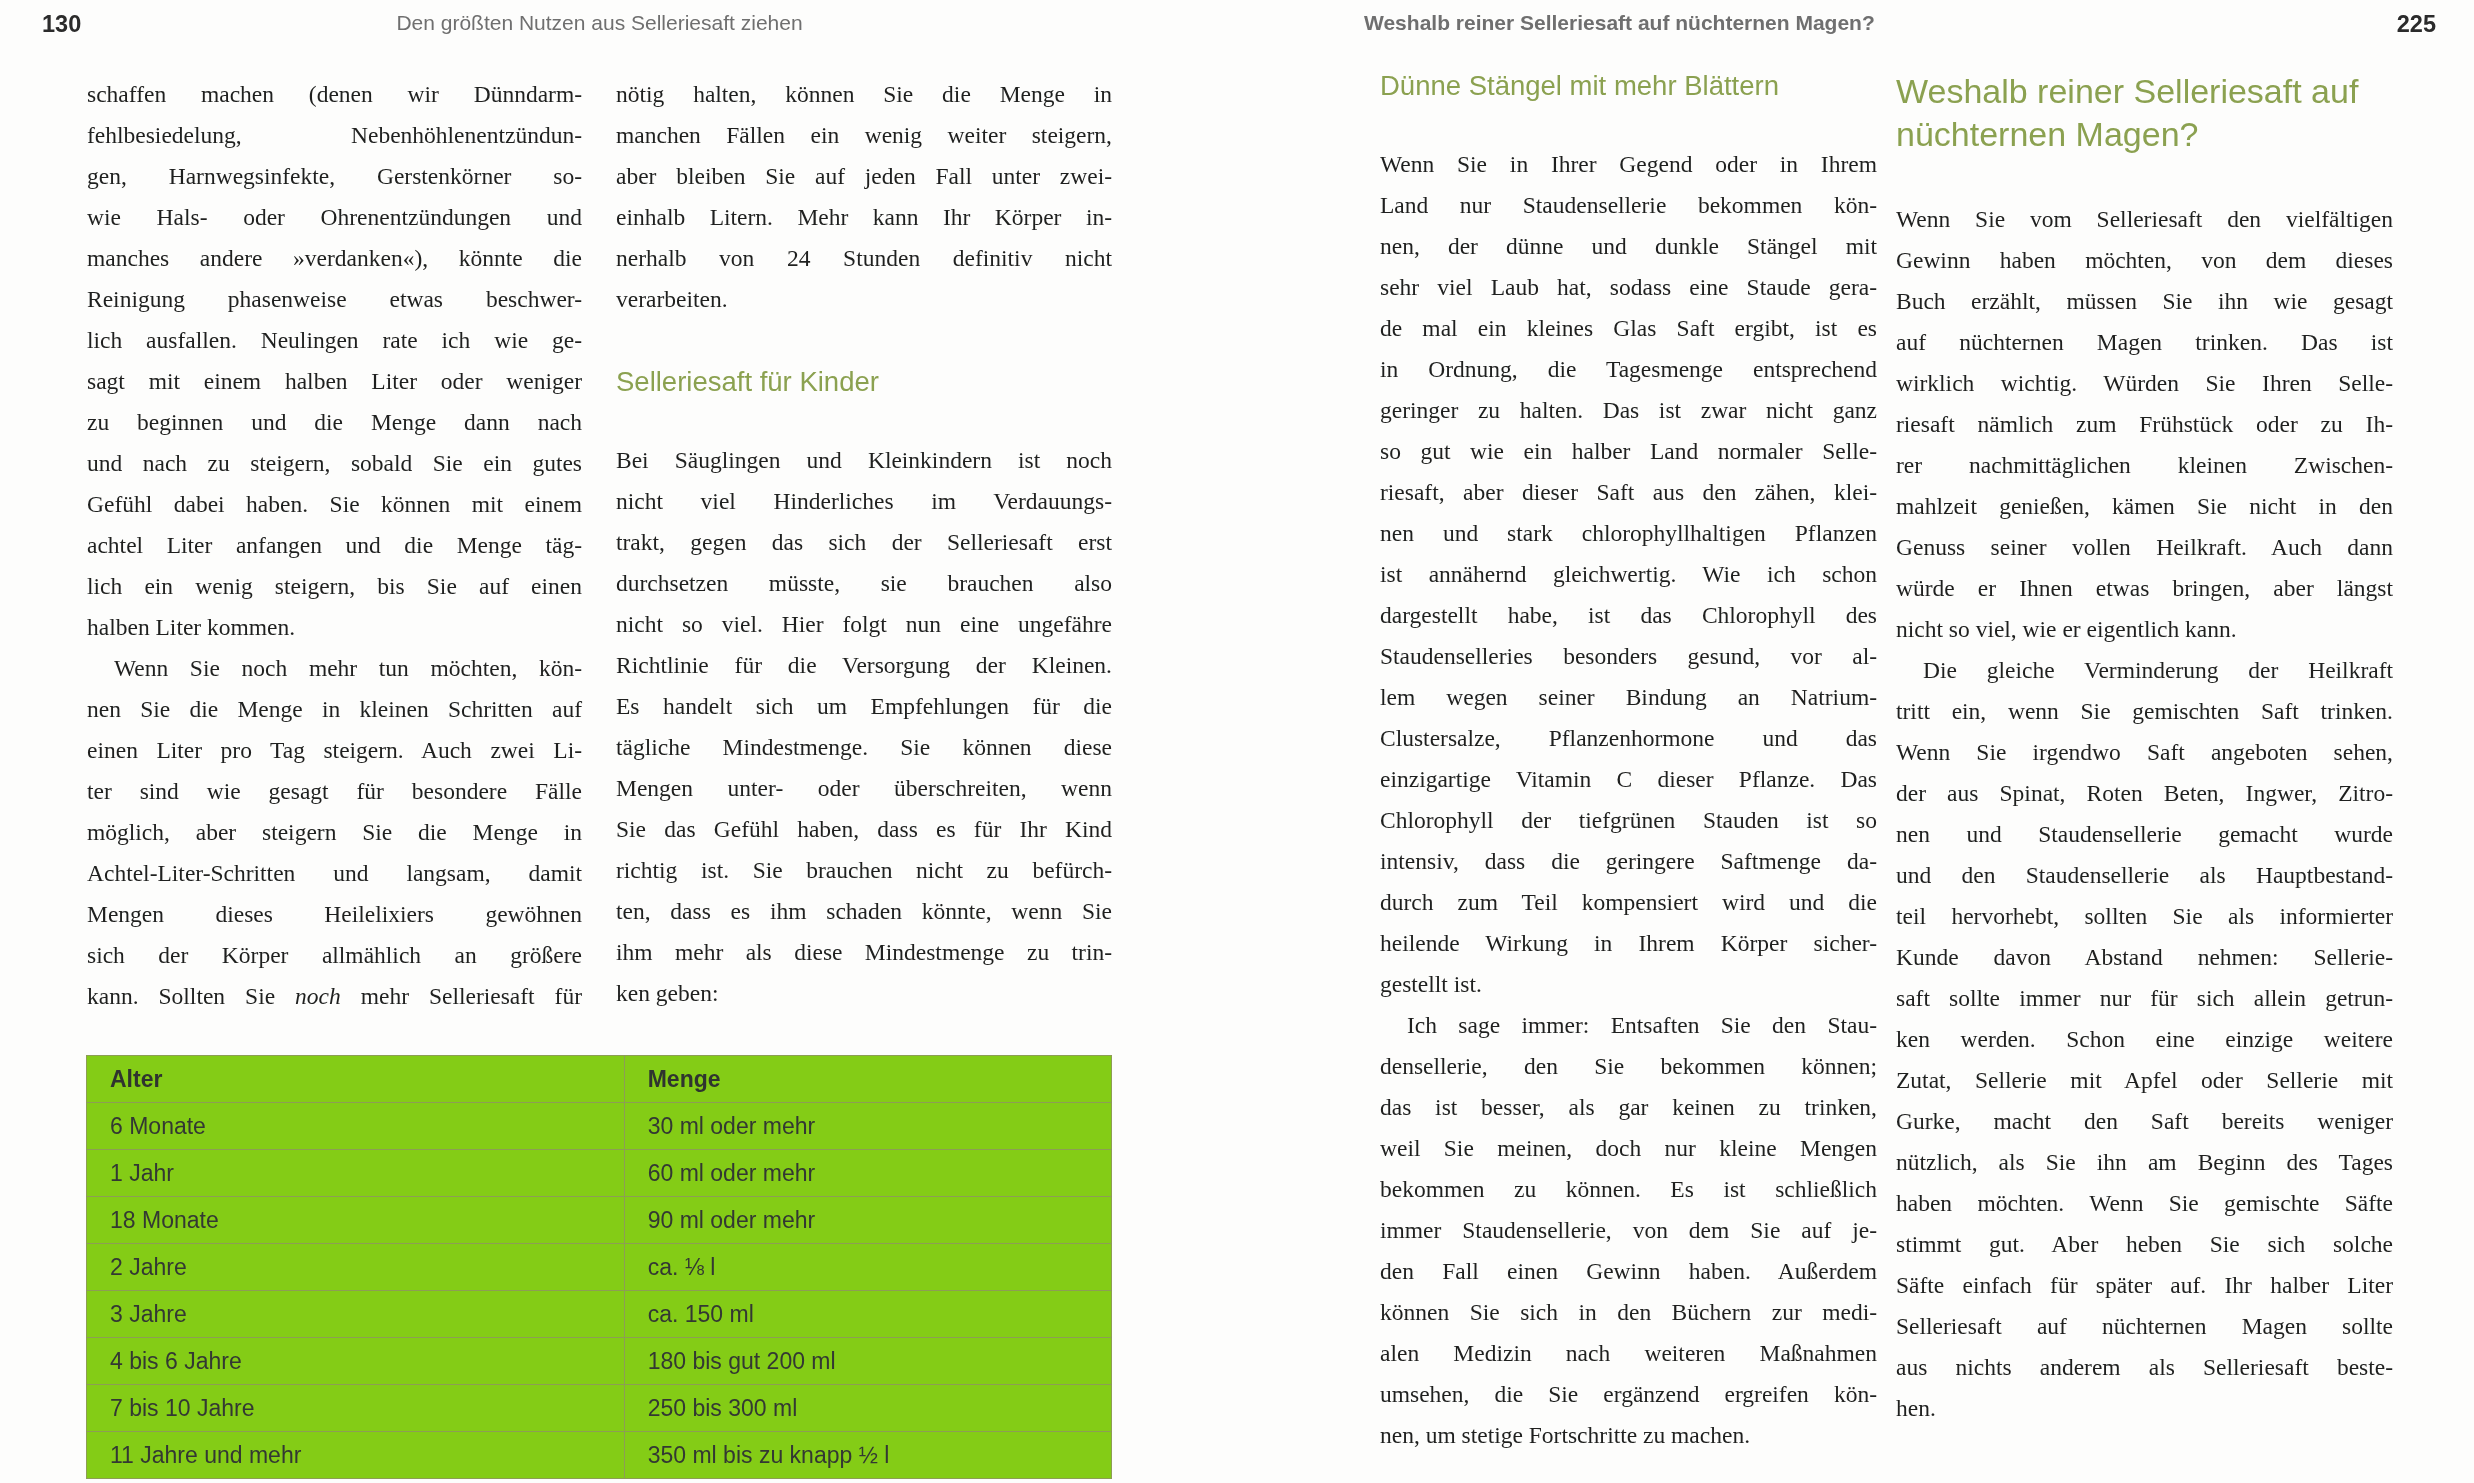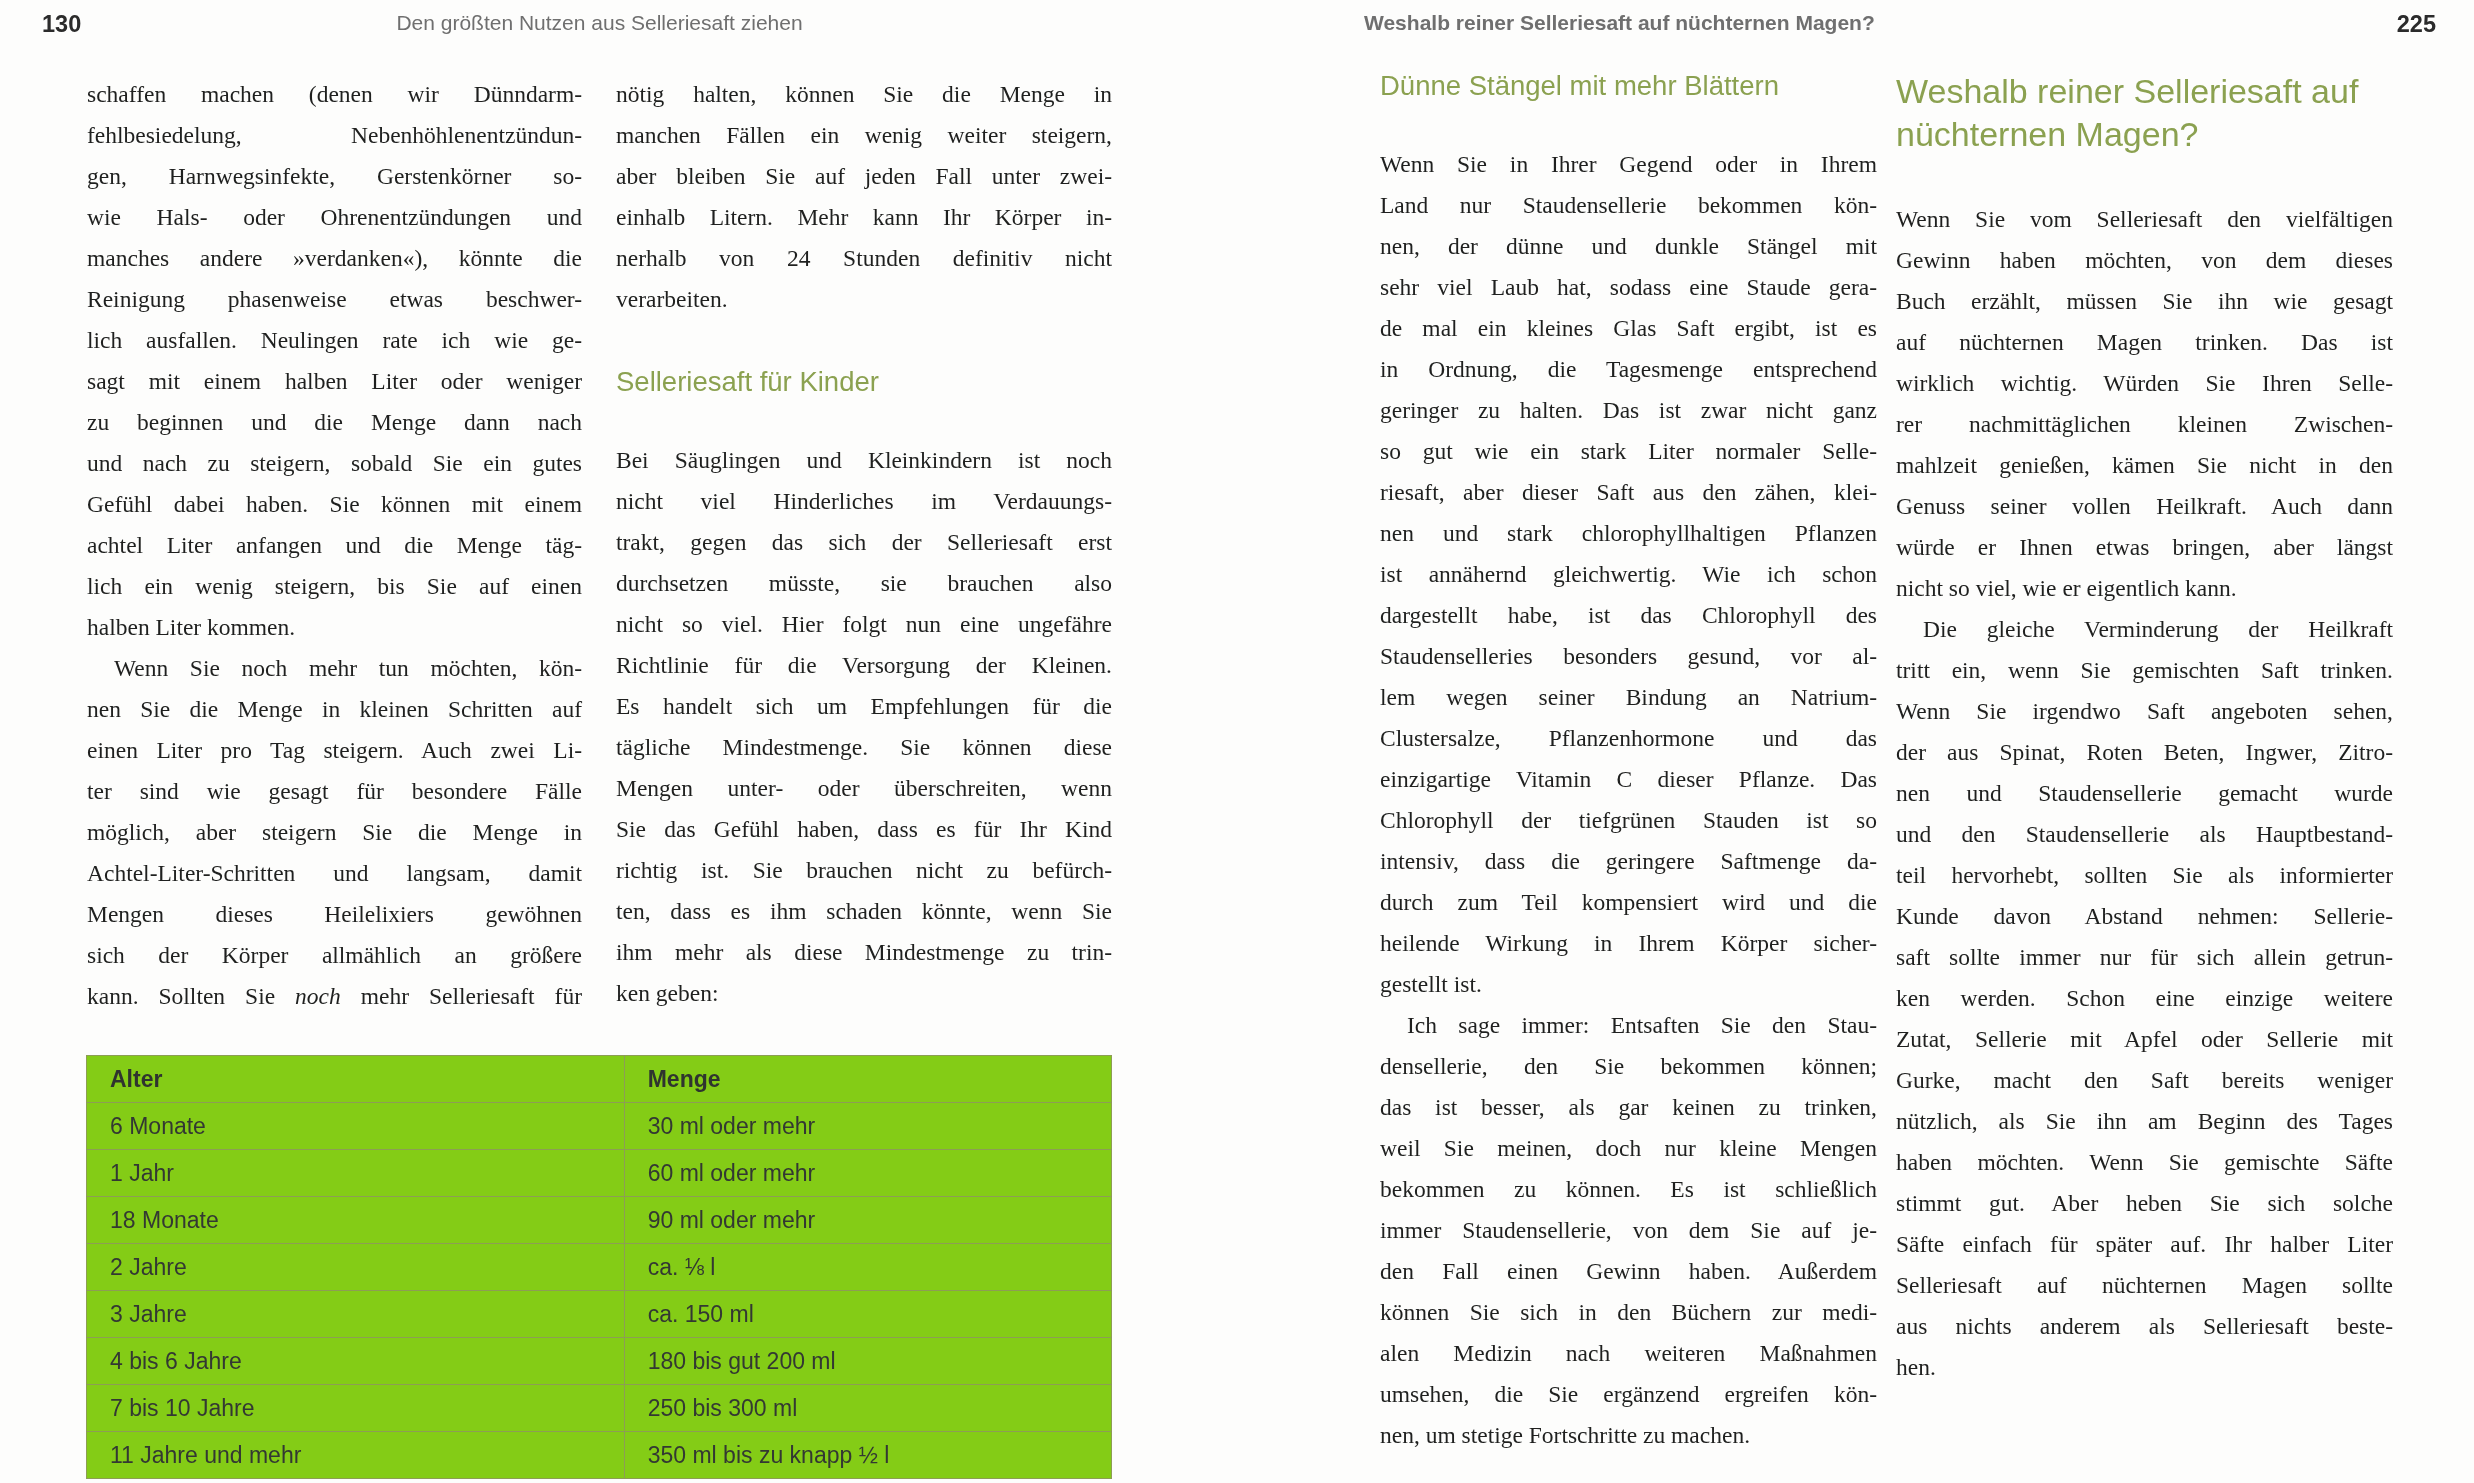--- a/index.html
+++ b/index.html
@@ -111,21 +111,21 @@
         <div>Dünne Stängel mit mehr Blättern</div>
       </div>
       <div class="para">
         <div class="tline">Wenn Sie in Ihrer Gegend oder in Ihrem</div>
         <div class="tline">Land nur Staudensellerie bekommen kön-</div>
         <div class="tline">nen, der dünne und dunkle Stängel mit</div>
         <div class="tline">sehr viel Laub hat, sodass eine Staude gera-</div>
         <div class="tline">de mal ein kleines Glas Saft ergibt, ist es</div>
         <div class="tline">in Ordnung, die Tagesmenge entsprechend</div>
         <div class="tline">geringer zu halten. Das ist zwar nicht ganz</div>
-        <div class="tline">so gut wie ein stark Liter normaler Selle-</div>
+        <div class="tline">so gut wie ein halber Land normaler Selle-</div>
         <div class="tline">riesaft, aber dieser Saft aus den zähen, klei-</div>
         <div class="tline">nen und stark chlorophyllhaltigen Pflanzen</div>
         <div class="tline">ist annähernd gleichwertig. Wie ich schon</div>
         <div class="tline">dargestellt habe, ist das Chlorophyll des</div>
         <div class="tline">Staudenselleries besonders gesund, vor al-</div>
         <div class="tline">lem wegen seiner Bindung an Natrium-</div>
         <div class="tline">Clustersalze, Pflanzenhormone und das</div>
         <div class="tline">einzigartige Vitamin C dieser Pflanze. Das</div>
         <div class="tline">Chlorophyll der tiefgrünen Stauden ist so</div>
         <div class="tline">intensiv, dass die geringere Saftmenge da-</div>
@@ -151,20 +151,21 @@
       <div class="ghead large">
         <div>Weshalb reiner Selleriesaft auf</div>
         <div>nüchternen Magen?</div>
       </div>
       <div class="para">
         <div class="tline">Wenn Sie vom Selleriesaft den vielfältigen</div>
         <div class="tline">Gewinn haben möchten, von dem dieses</div>
         <div class="tline">Buch erzählt, müssen Sie ihn wie gesagt</div>
         <div class="tline">auf nüchternen Magen trinken. Das ist</div>
         <div class="tline">wirklich wichtig. Würden Sie Ihren Selle-</div>
+        <div class="tline">riesaft nämlich zum Frühstück oder zu Ih-</div>
         <div class="tline">rer nachmittäglichen kleinen Zwischen-</div>
         <div class="tline">mahlzeit genießen, kämen Sie nicht in den</div>
         <div class="tline">Genuss seiner vollen Heilkraft. Auch dann</div>
         <div class="tline">würde er Ihnen etwas bringen, aber längst</div>
         <div class="tline lastline">nicht so viel, wie er eigentlich kann.</div>
       </div>
       <div class="para indent">
         <div class="tline">Die gleiche Verminderung der Heilkraft</div>
         <div class="tline">tritt ein, wenn Sie gemischten Saft trinken.</div>
         <div class="tline">Wenn Sie irgendwo Saft angeboten sehen,</div>

